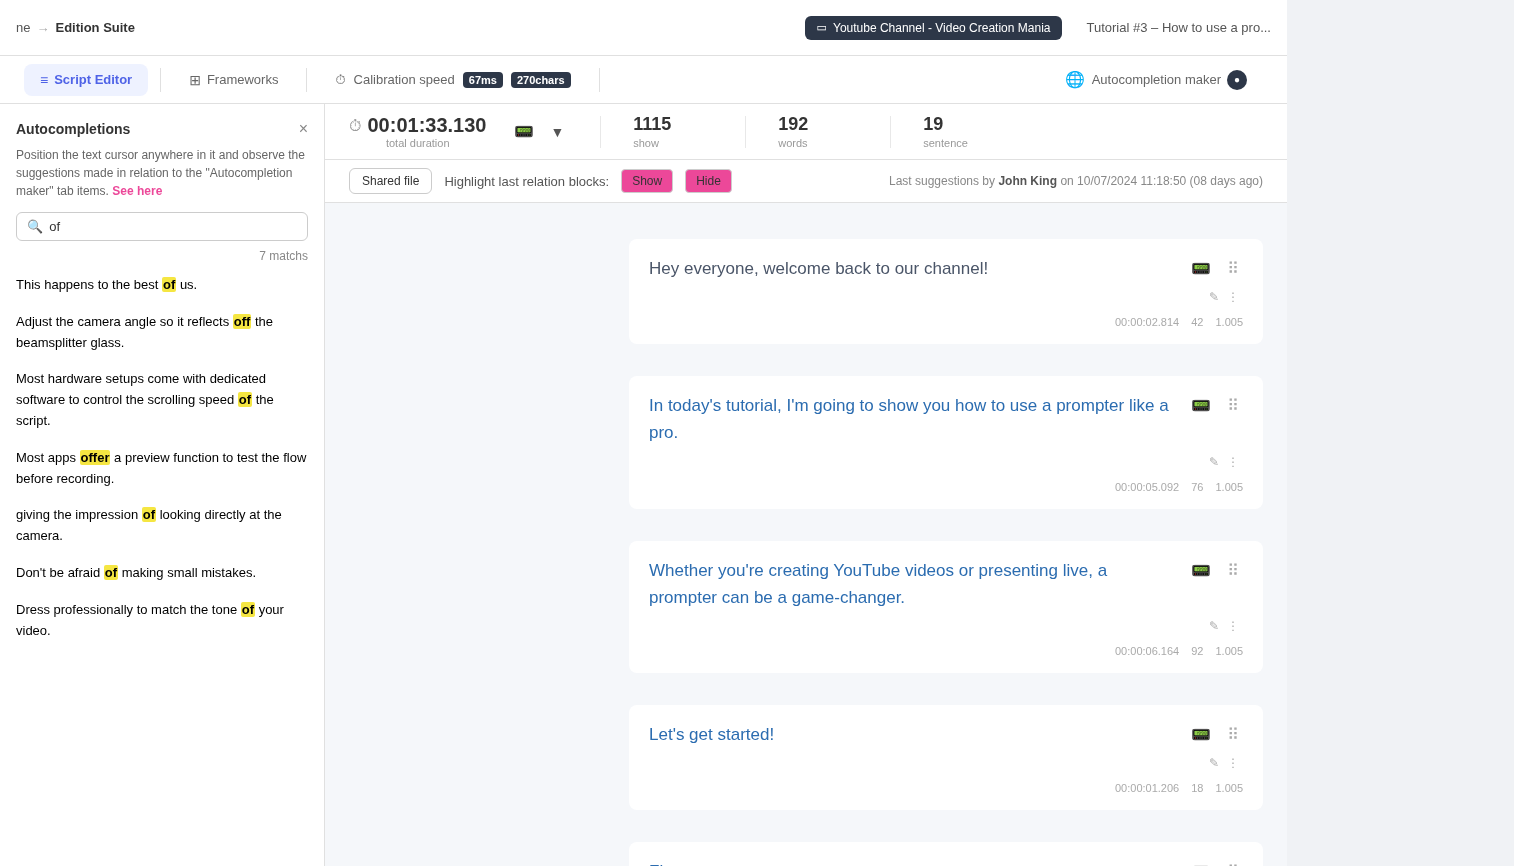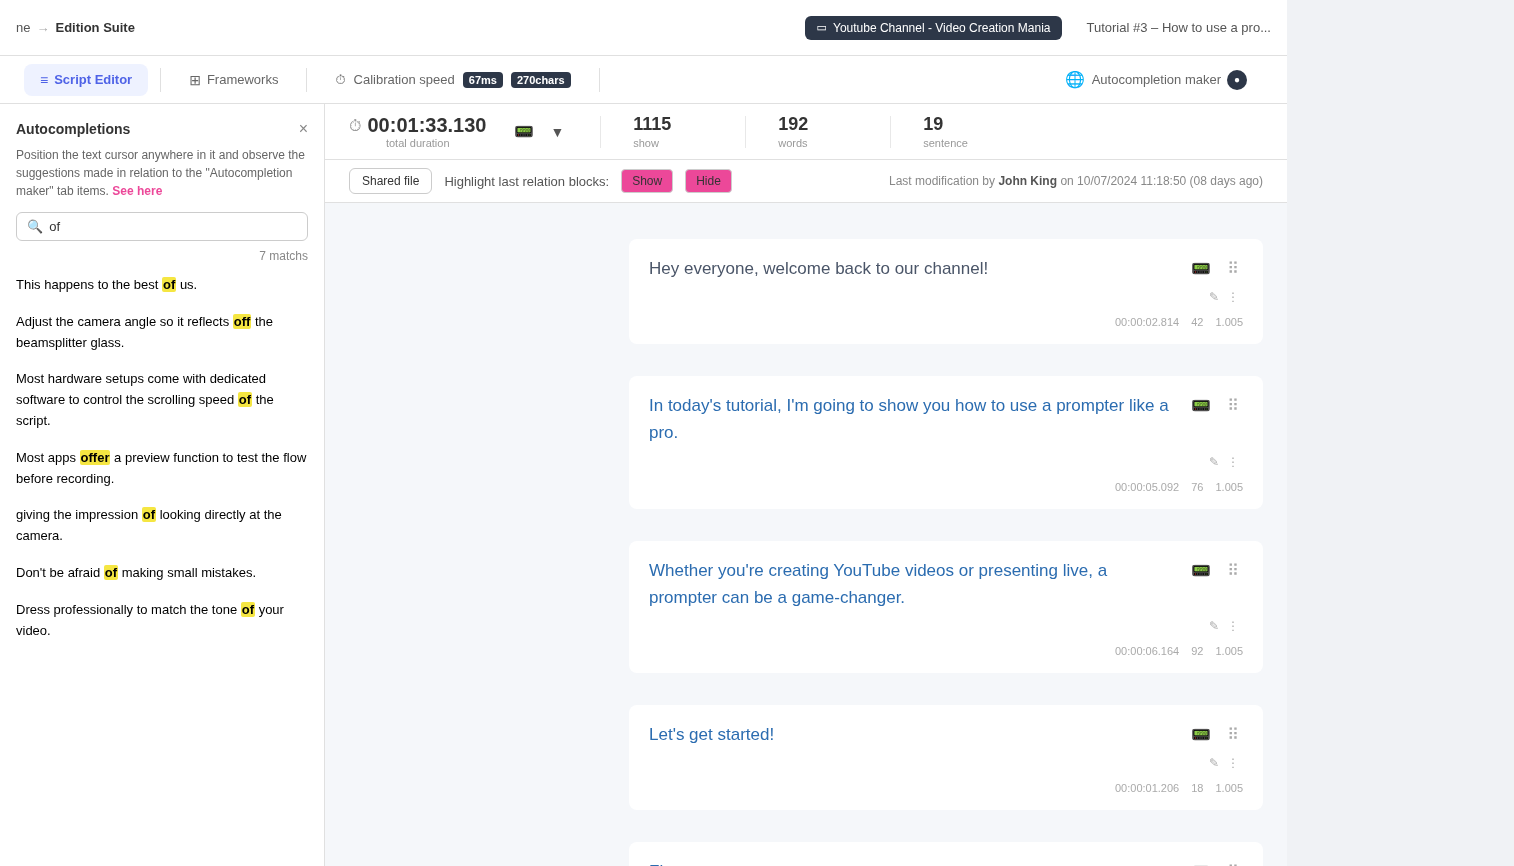--- a/index.html
+++ b/index.html
@@ -194,21 +194,21 @@
           <span class="stats-sub">sentence</span>
         </div>
       </div>
 
       <div class="toolbar-bar">
         <button class="shared-file-btn">Shared file</button>
         <span class="highlight-label">Highlight last relation blocks:</span>
         <button class="highlight-btn">Show</button>
         <button class="highlight-btn">Hide</button>
         <span class="modification-info">
-          <span>Last modification by </span><strong>John King</strong><span> on 10/07/2024 11:18:50 (08 days ago)</span>
+          <span>Last suggestions by </span><strong>John King</strong><span> on 10/07/2024 11:18:50 (08 days ago)</span>
         </span>
       </div>
 
       <div class="script-content">
 
         <div class="script-block">
           <div class="script-block-left"></div>
           <div class="script-block-main">
             <div style="display:flex;align-items:flex-start;justify-content:space-between;">
               <span class="script-text">Hey everyone, welcome back to our channel!</span>

